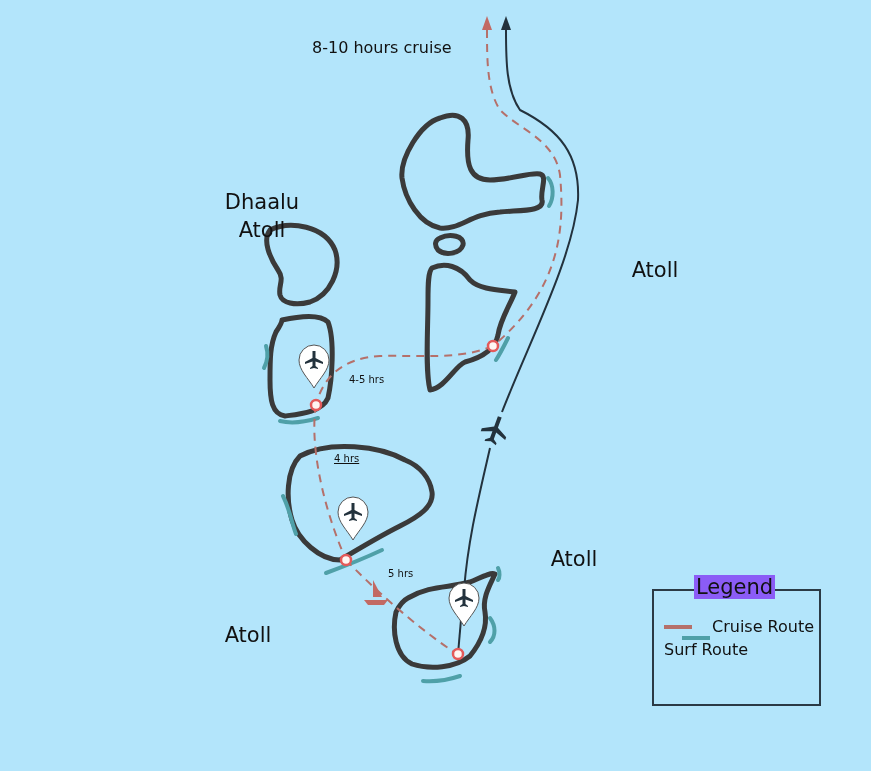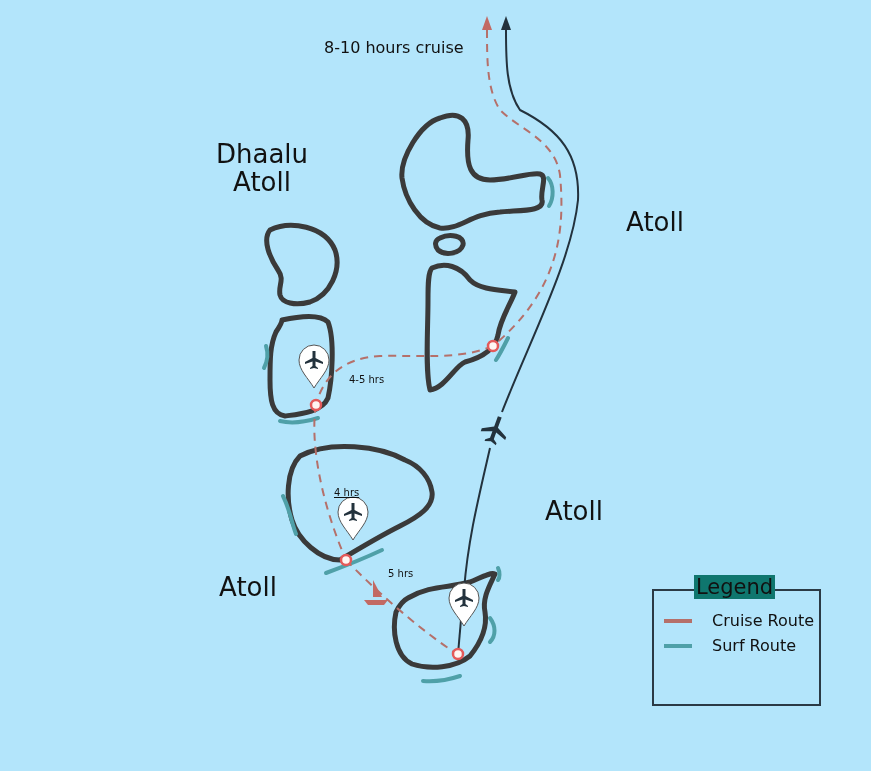--- a/index.html
+++ b/index.html
@@ -1,21 +1,21 @@
 <!DOCTYPE html>
 <html><head>
 <meta charset="utf-8">
 <style>
   html, body { margin: 0; padding: 0; }
   body { width: 871px; height: 771px; background: #b3e5fb; overflow: hidden; position: relative; font-family: "DejaVu Sans", "Liberation Sans", sans-serif; }
   #map { position: absolute; left: 0; top: 0; width: 871px; height: 771px; }
-  .label { position: absolute; color: #111; font-size: 26px; line-height: 28px; text-align: center; white-space: nowrap; }
+  .label { position: absolute; color: #111; font-size: 21px; line-height: 28px; text-align: center; white-space: nowrap; margin-top: 48px; }
   .small-label { position: absolute; color: #111; font-size: 10px; white-space: nowrap; }
   .legend { position: absolute; left: 652px; top: 589px; width: 169px; height: 117px; border: 2px solid #2b3a45; box-sizing: border-box; }
-  .legend-title { position: absolute; left: 40px; top: -16px; background: #0f766e; padding: 0 2px; font-size: 21px; color: #111; }
+  .legend-title { position: absolute; left: 40px; top: -16px; background: #8b5cf6; padding: 0 2px; font-size: 21px; color: #111; }
   .legend-row { position: absolute; left: 10px; display: flex; align-items: center; font-size: 16px; color: #111; }
   .swatch { width: 28px; height: 4px; margin-right: 20px; }
   .legend-pin { width: 28px; margin-right: 20px; display: flex; justify-content: center; }
 </style>
 </head>
 <body>
 
 <svg id="map" viewBox="0 0 871 771">
 
   <g fill="none" stroke="#3a3a3a" stroke-width="5" stroke-linejoin="round" stroke-linecap="round">
@@ -82,43 +82,43 @@
     <g id="pin">
       <path d="M0 28 C-6 18, -15 10, -15 0 A15 15 0 1 1 15 0 C15 10, 6 18, 0 28 Z" fill="#fff" stroke="#555" stroke-width="1"></path>
       <path d="M-1.5 -9 L1.5 -9 L1.5 -2 L9 2 L9 4 L1.5 1.5 L1.5 6 L4 8 L4 9 L0 8 L-4 9 L-4 8 L-1.5 6 L-1.5 1.5 L-9 4 L-9 2 L-1.5 -2 Z" fill="#23323d"></path>
     </g>
   </defs>
   <use href="#pin" x="314" y="360"></use>
   <use href="#pin" x="353" y="512"></use>
   <use href="#pin" x="464" y="598"></use>
 </svg>
 
-<div class="small-label" style="left:312px; top:38px; font-size:16px;margin-left:12px;">8-10 hours cruise</div>
+<div class="small-label" style="left:312px; top:38px; font-size:16px;">8-10 hours cruise</div>
 
 <div class="label" style="left:212px; top:140px; width:100px;">
   <div>Dhaalu</div>
   <div>Atoll</div>
 </div>
 <div class="label" style="left:605px; top:208px; width:100px;">
   <div>Atoll</div>
 </div>
 <div class="label" style="left:524px; top:497px; width:100px;">
   <div>Atoll</div>
 </div>
 <div class="label" style="left:198px; top:573px; width:100px;">
   <div>Atoll</div>
 </div>
 
 <div class="small-label" style="left:349px; top:374px;">4-5 hrs</div>
-<div class="small-label" style="left:334px; top:487px;text-decoration:underline;">4 hrs</div>
+<div class="small-label" style="left:334px; top:453px;text-decoration:underline;">4 hrs</div>
 <div class="small-label" style="left:388px; top:568px;">5 hrs</div>
 
 <div class="legend">
   <div class="legend-title">Legend</div>
-  <div class="legend-row" style="top:20px;">
+  <div class="legend-row" style="top:26px;">
     <div class="swatch" style="background:#b5706a;"></div>
     <span>Cruise Route</span>
   </div>
-  <div class="legend-row" style="top:45px;">
+  <div class="legend-row" style="top:45px;flex-direction:column;">
     <div class="swatch" style="background:#4fa0a8;"></div>
     <span>Surf Route</span>
   </div>
 </div>
 
 </body></html>

